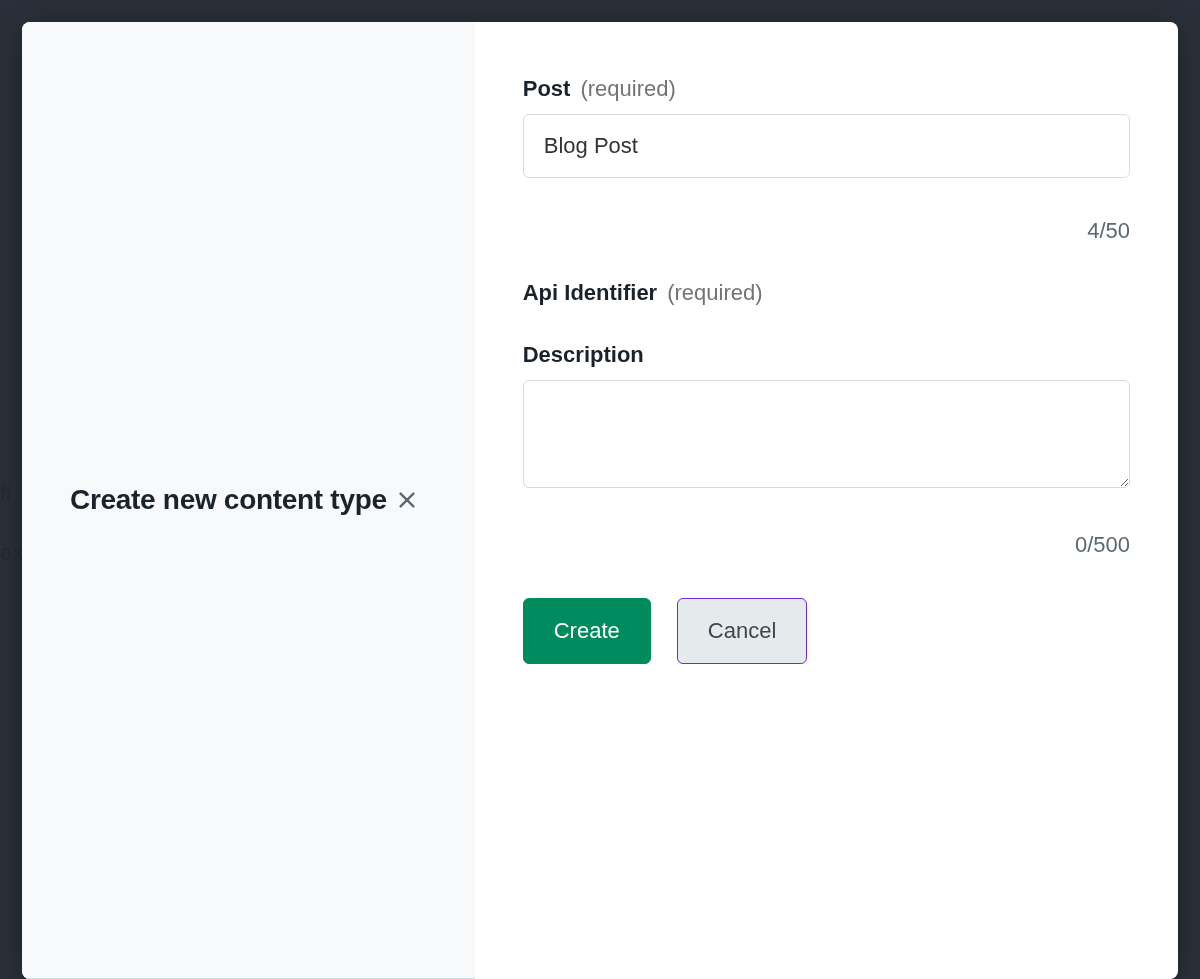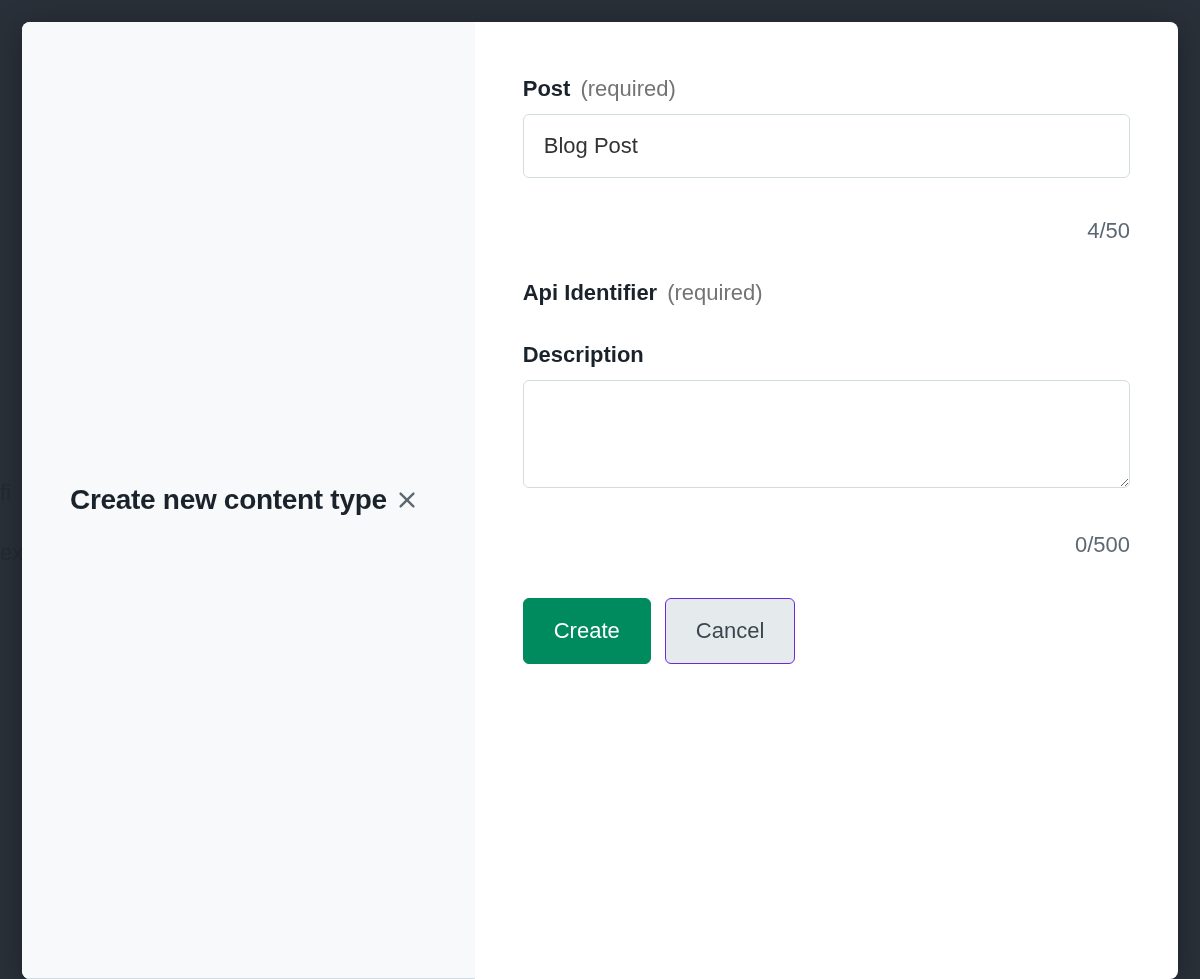--- a/index.html
+++ b/index.html
@@ -120,21 +120,21 @@
       margin-top: 10px;
       font-size: 22px;
       color: #5b6771;
     }
     .sub-row.right-only {
       justify-content: flex-end;
       margin-top: 40px;
     }
     .actions {
       display: flex;
-      gap: 14px;
+      gap: 26px;
       margin-top: 40px;
     }
     .btn {
       height: 66px;
       padding: 0 30px;
       border-radius: 6px;
       font-size: 22px;
       font-weight: 500;
       cursor: pointer;
       border: 1px solid transparent;

